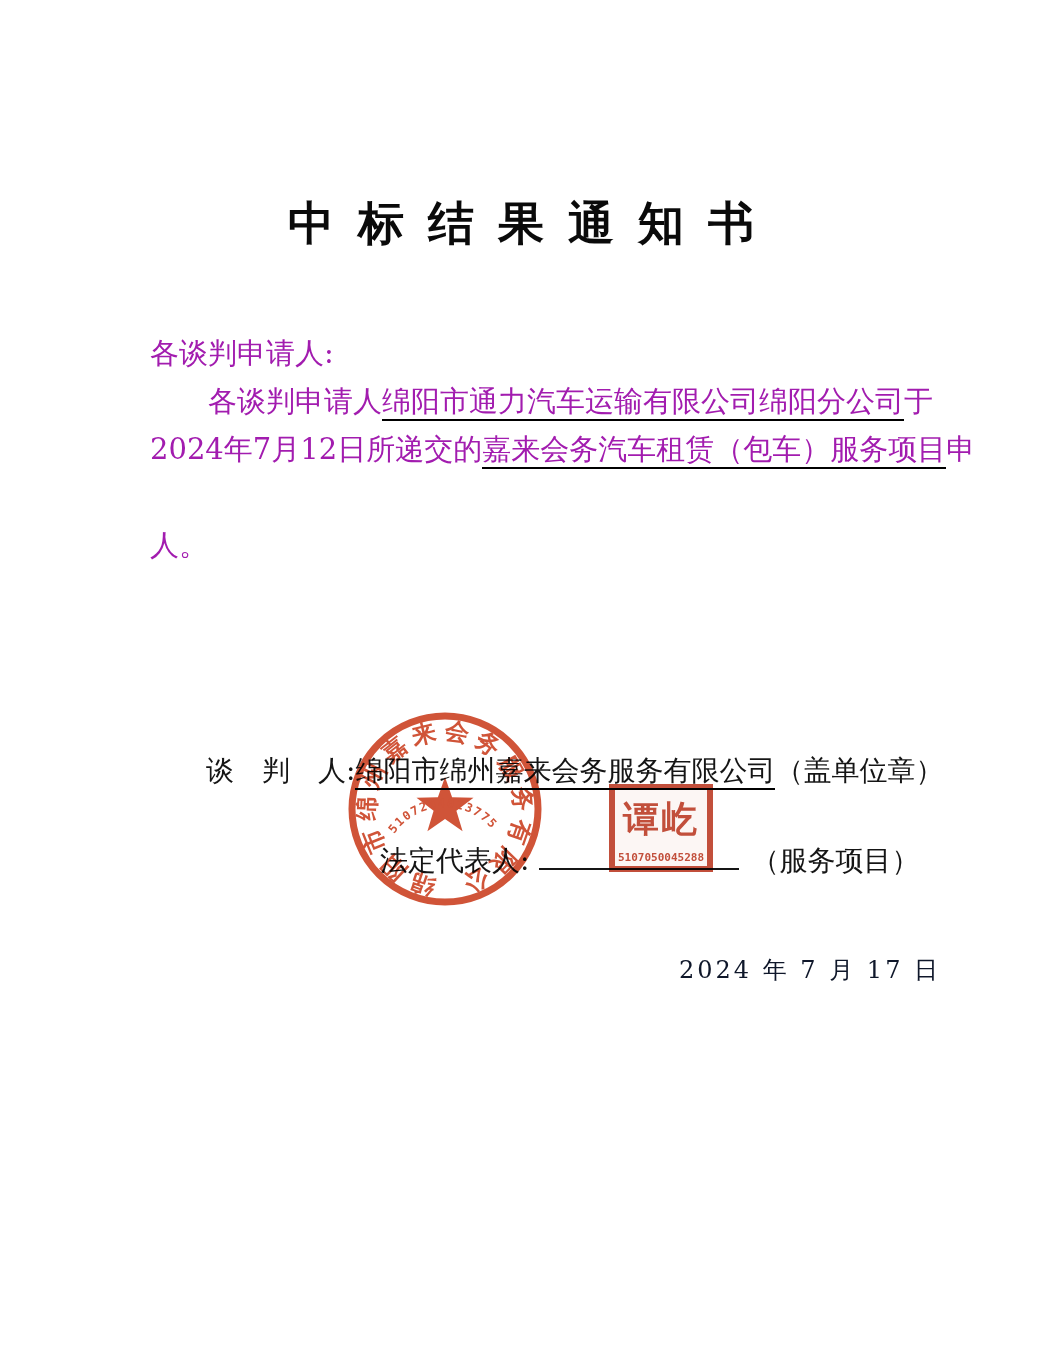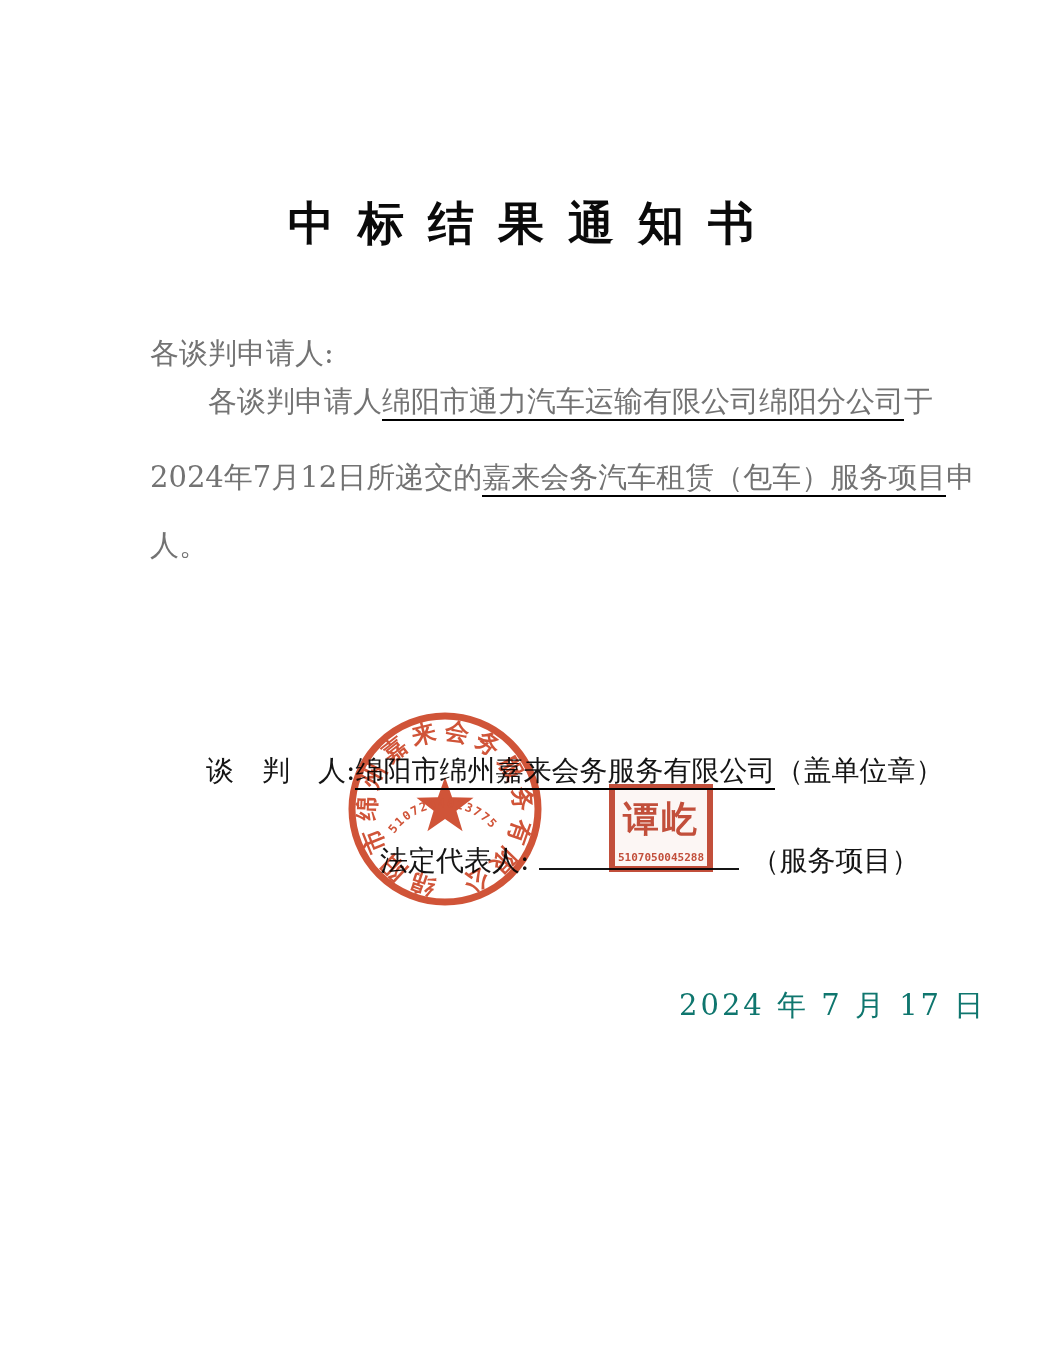--- a/index.html
+++ b/index.html
@@ -29,21 +29,21 @@
     color: #0a0a0a;
     white-space: nowrap;
   }
   .line {
     position: absolute;
     left: 150px;
     width: 800px;
     font-size: 29px;
     line-height: 34px;
     white-space: nowrap;
-    color: #737373;
+    color: #a21caf;
   }
   .indent { padding-left: 58px; }
   .u {
     border-bottom: 2px solid #000000;
     padding-bottom: 1px;
   }
   .sig-line {
     position: absolute;
     font-size: 28px;
     white-space: nowrap;
@@ -52,26 +52,26 @@
   .blank-underline {
     display: inline-block;
     width: 200px;
     height: 1.0em;
     border-bottom: 2px solid #151515;
     margin: 0 12px 0 10px;
     vertical-align: baseline;
   }
   .date-line {
     position: absolute;
-    top: 986px;
+    top: 954px;
     left: 679px;
-    font-size: 29px;
+    font-size: 24px;
     letter-spacing: 3px;
     white-space: nowrap;
-    color: #0f766e;
+    color: #0f172a;
   }
   .stamp-round {
     position: absolute;
     left: 345px;
     top: 709px;
     width: 200px;
     height: 200px;
     mix-blend-mode: multiply;
     opacity: 0.92;
     pointer-events: none;
@@ -93,21 +93,21 @@
 <div class="page">
 
   <div class="doc-title">中 标 结 果 通 知 书</div>
 
   <div class="line" style="top:336px;">各谈判申请人:</div>
 
   <div class="line indent" style="top:384px;">
     <span>各谈判申请人</span><span class="u">绵阳市通力汽车运输有限公司绵阳分公司</span><span>于</span>
   </div>
 
-  <div class="line" style="top:432px;margin-top:28px;">
+  <div class="line" style="top:432px;">
     <span>2024年7月12日所递交的</span><span class="u">嘉来会务汽车租赁（包车）服务项目</span><span>申</span>
   </div>
 
 
   <div class="line" style="top:528px;">人。</div>
 
 
   <div class="sig-line" style="left:190px; top:752px;margin-left:16px;">
     <span>谈　判　人:</span><span class="u">绵阳市绵州嘉来会务服务有限公司</span><span>（盖单位章）</span>
   </div>

